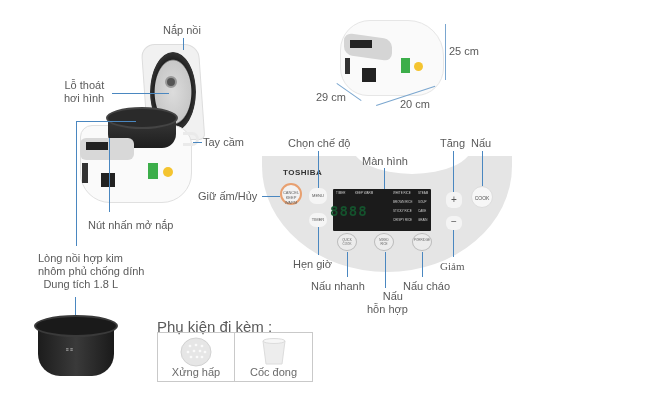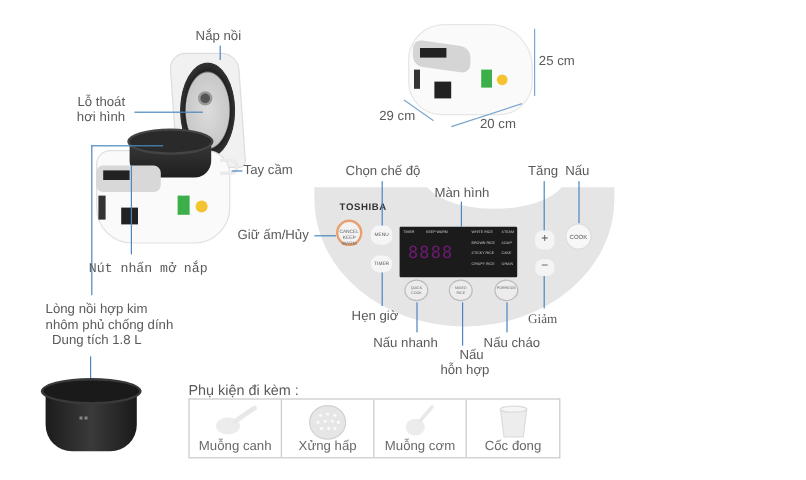--- a/index.html
+++ b/index.html
@@ -35,34 +35,34 @@
   .dim { position: absolute; background: #7aa6cf; transform-origin: 0 0; }
 
   
   .cp { position: absolute; left: 262px; top: 156px; width: 250px; height: 116px; background: #e5e5e5; border-radius: 0 0 130px 130px / 0 0 110px 110px; overflow: hidden; }
   .cp-cut { position: absolute; left: 352px; top: 140px; width: 120px; height: 34px; background: #fff; border-radius: 0 0 60px 60px / 0 0 28px 28px; }
   .brand { position: absolute; left: 283px; top: 168px; font-size: 8px; font-weight: bold; color: #333; letter-spacing: 0.5px; }
   .cancel-btn { position: absolute; left: 280px; top: 183px; width: 22px; height: 22px; border-radius: 50%; background: #f2f2f2; border: 2px solid #e8a070; font-size: 4px; text-align: center; line-height: 5px; padding-top: 5px; color: #666; }
   .menu-btn { position: absolute; left: 309px; top: 188px; width: 18px; height: 16px; border-radius: 7px; background: #f5f5f5; font-size: 4px; text-align: center; line-height: 16px; color: #555; }
   .timer-btn { position: absolute; left: 309px; top: 213px; width: 18px; height: 14px; border-radius: 7px; background: #f5f5f5; font-size: 4px; text-align: center; line-height: 14px; color: #555; }
   .display { position: absolute; left: 333px; top: 189px; width: 98px; height: 42px; background: #1b1b1b; border-radius: 1px; }
-  .digits { position: absolute; left: 340px; top: 203px; font-family: "DejaVu Sans Mono", monospace; font-size: 14px; font-weight: normal; color: #701a75; letter-spacing: 1px; }
+  .digits { position: absolute; left: 330px; top: 203px; font-family: "DejaVu Sans Mono", monospace; font-size: 14px; font-weight: bold; color: #14532d; letter-spacing: 1px; }
   .dmenu { position: absolute; font-size: 3px; color: #ccc; line-height: 5px; }
   .plus-btn { position: absolute; left: 446px; top: 192px; width: 16px; height: 16px; border-radius: 6px; background: #f4f4f4; font-size: 10px; line-height: 16px; text-align: center; color: #555; }
   .minus-btn { position: absolute; left: 446px; top: 216px; width: 16px; height: 14px; border-radius: 6px; background: #f4f4f4; font-size: 10px; line-height: 12px; text-align: center; color: #555; }
   .cook-btn { position: absolute; left: 471px; top: 186px; width: 22px; height: 22px; border-radius: 50%; background: #f7f7f7; border: 1px solid #ddd; font-size: 5px; line-height: 22px; text-align: center; color: #555; }
   .round-btn { position: absolute; width: 20px; height: 18px; border-radius: 50%; background: #ececec; border: 1px solid #bbb; font-size: 3px; text-align: center; line-height: 4px; padding-top: 4px; color: #666; }
 
   
   .ip-rim { position: absolute; left: 34px; top: 315px; width: 84px; height: 22px; border-radius: 50%; background: #1a1a1a; border: 2px solid #3a3a3a; }
   .ip-body { position: absolute; left: 38px; top: 326px; width: 76px; height: 50px; background: linear-gradient(90deg,#1c1c1c,#3a3a3a 50%,#1a1a1a); border-radius: 0 0 22px 22px; }
   .ip-marks { position: absolute; left: 66px; top: 346px; font-size: 5px; color: #ccc; }
 
   
-  .acc-title { position: absolute; left: 157px; top: 318px; font-size: 12px; color: #5a5a5a; }
+  .acc-title { position: absolute; left: 157px; top: 318px; font-size: 15px; color: #5a5a5a; }
   .acc-table { position: absolute; left: 157px; top: 332px; display: flex; border: 1px solid #c9c9c9; height: 50px; }
   .acc-cell { width: 77px; height: 48px; border-right: 1px solid #c9c9c9; position: relative; }
   .acc-cell:last-child { border-right: none; }
   .acc-img { position: absolute; left: 50%; top: 4px; transform: translateX(-50%); }
   .acc-lbl { position: absolute; left: 0; right: 0; bottom: 3px; text-align: center; font-size: 11px; color: #6a6a6a; }
 </style>
 </head>
 <body>
 
 <div>
@@ -89,21 +89,21 @@
   <div>hơi hình</div>
 </div>
 <div class="line" style="left:112px;top:93px;width:57px;height:1px;"></div>
 
 <div class="lbl" style="left:203px;top:136px;">Tay cầm</div>
 <div class="line" style="left:193px;top:142px;width:9px;height:1px;"></div>
 
 <div class="line" style="left:76px;top:121px;width:1px;height:125px;"></div>
 <div class="line" style="left:76px;top:121px;width:60px;height:1px;"></div>
 <div class="line" style="left:109px;top:138px;width:1px;height:74px;"></div>
-<div class="lbl" style="left:74px;top:219px;font-family:Liberation Mono, monospace;">Nút nhấn mở nắp</div>
+<div class="lbl" style="left:88px;top:219px;">Nút nhấn mở nắp</div>
 
 <div class="lbl c" style="left:38px;top:252px;width:80px;">
   <div>Lòng nồi hợp kim</div>
   <div>nhôm phủ chống dính</div>
   <div>Dung tích 1.8 L</div>
 </div>
 <div class="line" style="left:75px;top:297px;width:1px;height:20px;"></div>
 
 <div>
   <div class="ip-body"></div>
@@ -196,52 +196,38 @@
 </div>
 
 <div class="line" style="left:422px;top:252px;width:1px;height:25px;"></div>
 <div class="lbl" style="left:403px;top:280px;">Nấu cháo</div>
 
 <div class="line" style="left:453px;top:230px;width:1px;height:27px;"></div>
 <div class="lbl" style="left:440px;top:260px;font-family:Liberation Serif, serif;">Giảm</div>
 
 <div class="acc-title">Phụ kiện đi kèm :</div>
 <div class="acc-table">
-  <div class="acc-cell">
-    <svg class="acc-img" width="40" height="28" viewBox="0 0 40 28">
-      <ellipse cx="14" cy="18" rx="10" ry="7" fill="#ececec"></ellipse>
-      <path d="M20 14 L36 3" stroke="#e8e8e8" stroke-width="4" stroke-linecap="round"></path>
-    </svg>
-    <div class="acc-lbl">Muỗng canh</div>
-  </div>
   <div class="acc-cell">
     <svg class="acc-img" width="34" height="30" viewBox="0 0 34 30">
       <ellipse cx="17" cy="15" rx="15" ry="14" fill="#e6e6e6" stroke="#d2d2d2"></ellipse>
       <g fill="#fafafa">
         <circle cx="11" cy="9" r="1.3"></circle>
           <circle cx="17" cy="8" r="1.3"></circle>
           <circle cx="23" cy="9" r="1.3"></circle>
         <circle cx="9" cy="15" r="1.3"></circle>
           <circle cx="15" cy="14" r="1.3"></circle>
           <circle cx="21" cy="14" r="1.3"></circle>
           <circle cx="26" cy="15" r="1.3"></circle>
         <circle cx="12" cy="20" r="1.3"></circle>
           <circle cx="18" cy="20" r="1.3"></circle>
           <circle cx="23" cy="20" r="1.3"></circle>
       </g>
     </svg>
     <div class="acc-lbl">Xửng hấp</div>
   </div>
   <div class="acc-cell">
-    <svg class="acc-img" width="40" height="28" viewBox="0 0 40 28">
-      <ellipse cx="16" cy="19" rx="8" ry="7" fill="#ececec"></ellipse>
-      <path d="M20 14 L30 2" stroke="#e8e8e8" stroke-width="3" stroke-linecap="round"></path>
-    </svg>
-    <div class="acc-lbl">Muỗng cơm</div>
-  </div>
-  <div class="acc-cell">
     <svg class="acc-img" width="34" height="30" viewBox="0 0 34 30">
       <path d="M6 4 L28 4 L25 27 L9 27 Z" fill="#ededed" stroke="#dcdcdc"></path>
       <ellipse cx="17" cy="4" rx="11" ry="2.5" fill="#f6f6f6" stroke="#dcdcdc"></ellipse>
     </svg>
     <div class="acc-lbl">Cốc đong</div>
   </div>
 </div>
 
 </body></html>

